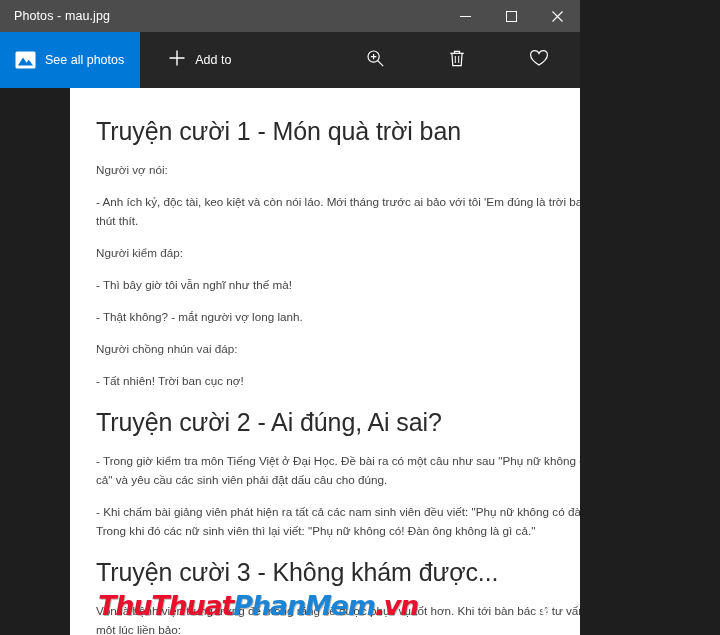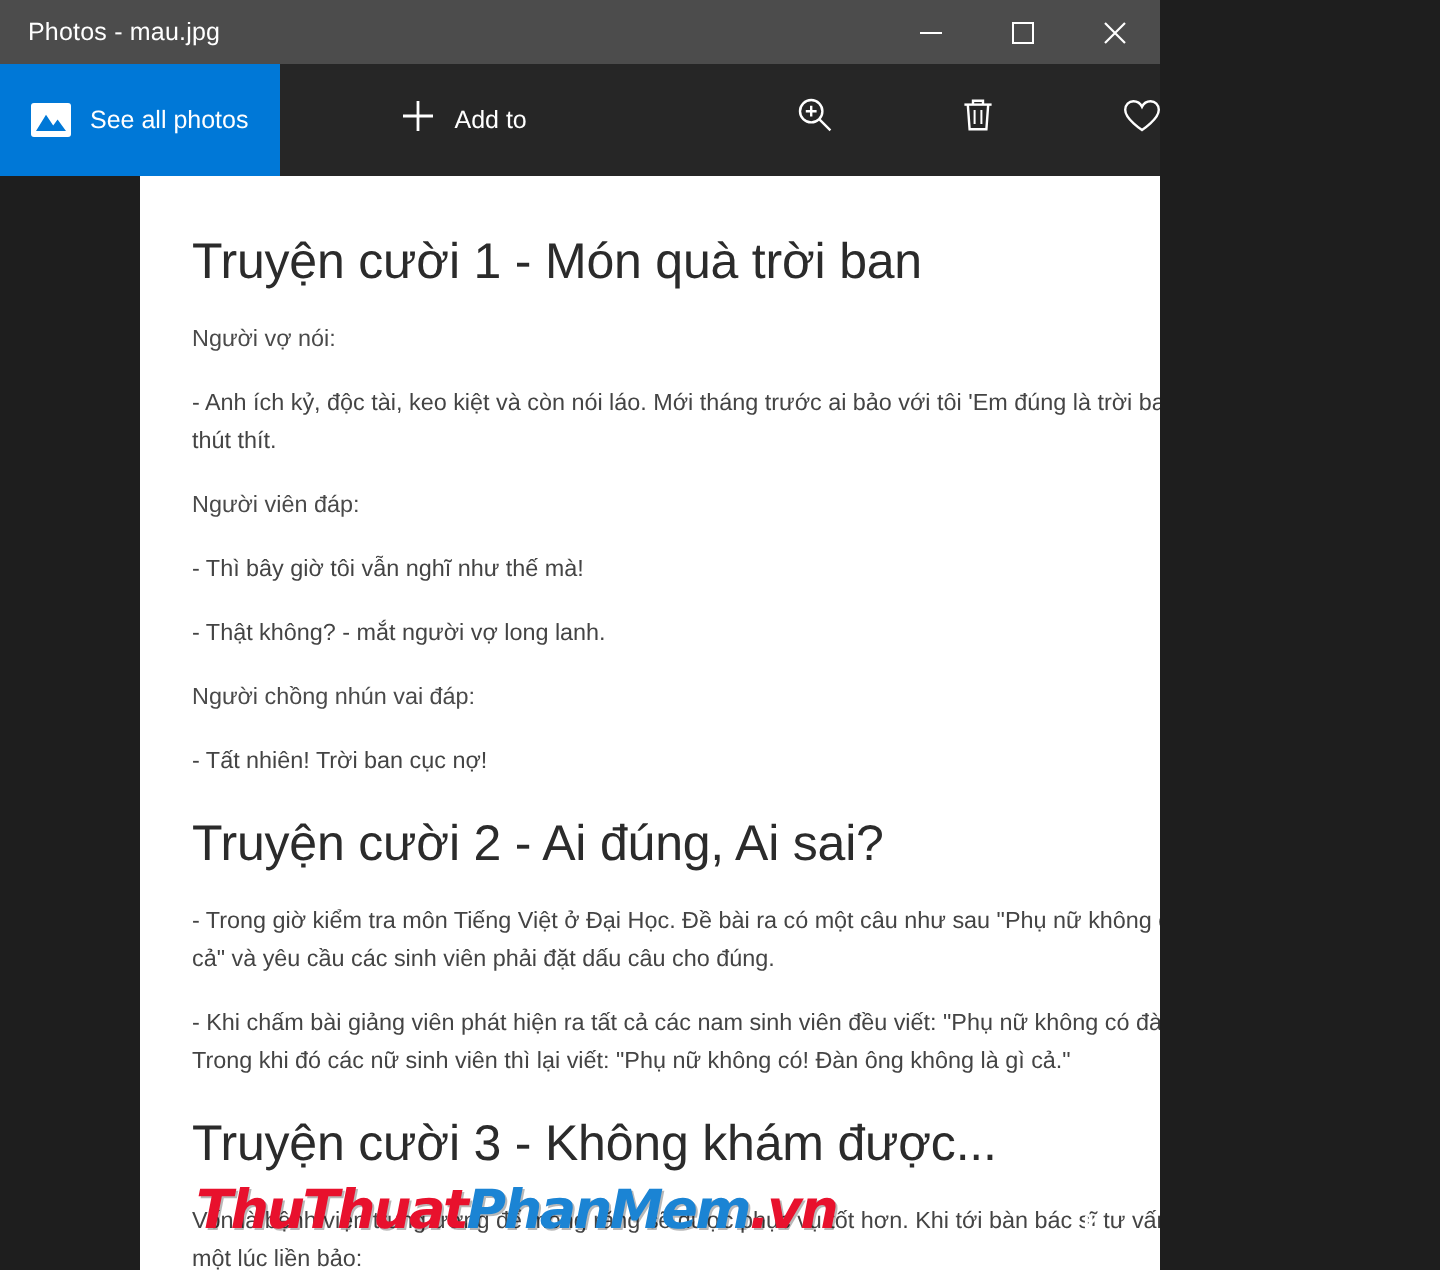--- a/index.html
+++ b/index.html
@@ -55,21 +55,20 @@
   }
   .win-btn svg { display: block; }
 
   
   .toolbar {
     height: 56px;
     min-height: 56px;
     background: #262626;
     display: flex;
     align-items: stretch;
-    gap: 32px;
   }
   .see-all-photos {
     background: #0078d7;
     display: flex;
     align-items: center;
     gap: 9px;
     padding: 0 16px 0 14px;
     cursor: default;
     height: 56px;
   }
@@ -296,21 +295,21 @@
     </div>
   </div>
 
   <div class="viewer">
 
     <div class="document-page">
 
       <h1 class="doc-h1">Truyện cười 1 - Món quà trời ban</h1>
       <p class="doc-p italic">Người vợ nói:</p>
       <p class="doc-p">- Anh ích kỷ, độc tài, keo kiệt và còn nói láo. Mới tháng trước ai bảo với tôi 'Em đúng là trời ban cho anh' - người vợ thút thít.</p>
-      <p class="doc-p italic">Người viên đáp:</p>
+      <p class="doc-p italic">Người kiểm đáp:</p>
       <p class="doc-p">- Thì bây giờ tôi vẫn nghĩ như thế mà!</p>
       <p class="doc-p">- Thật không? - mắt người vợ long lanh.</p>
       <p class="doc-p italic">Người chồng nhún vai đáp:</p>
       <p class="doc-p">- Tất nhiên! Trời ban cục nợ!</p>
 
       <h1 class="doc-h1 tight">Truyện cười 2 - Ai đúng, Ai sai?</h1>
       <p class="doc-p">- Trong giờ kiểm tra môn Tiếng Việt ở Đại Học. Đề bài ra có một câu như sau "Phụ nữ không có đàn ông nghĩ là gì cả" và yêu cầu các sinh viên phải đặt dấu câu cho đúng.</p>
       <p class="doc-p">- Khi chấm bài giảng viên phát hiện ra tất cả các nam sinh viên đều viết: "Phụ nữ không có đàn ông, không là gì cả". Trong khi đó các nữ sinh viên thì lại viết: "Phụ nữ không có! Đàn ông không là gì cả."</p>
 
       <h1 class="doc-h1 tight">Truyện cười 3 - Không khám được...</h1>

